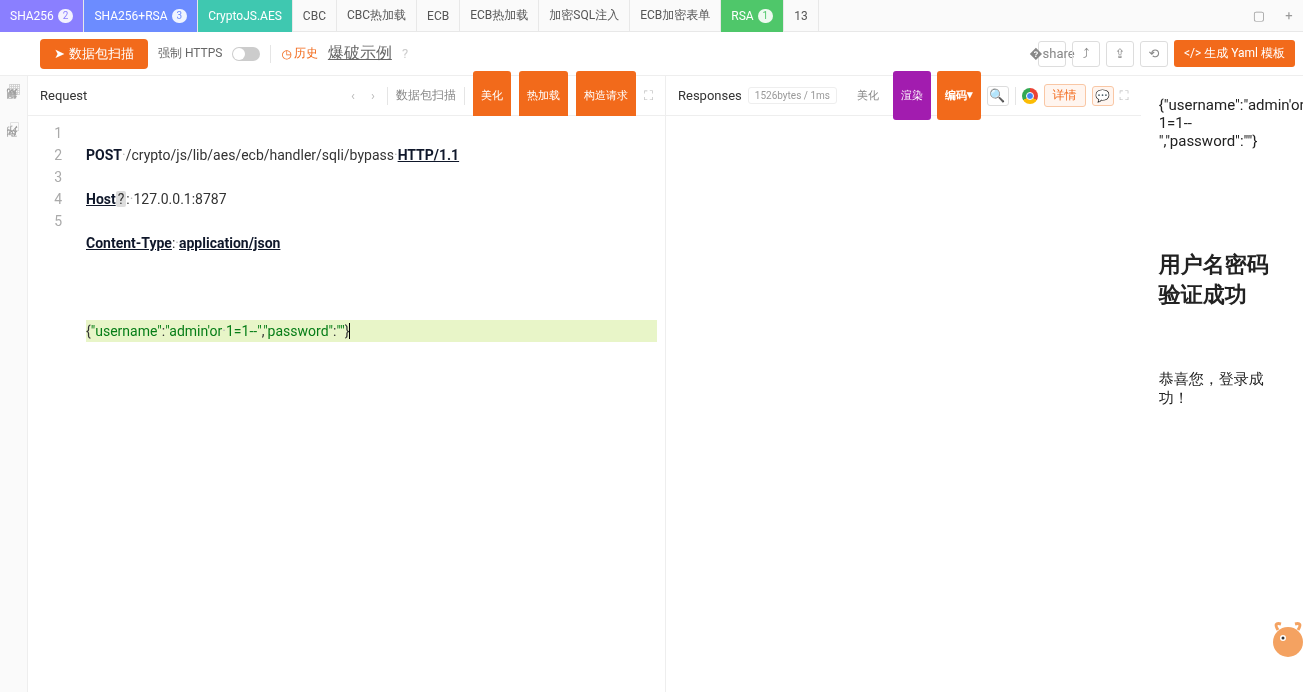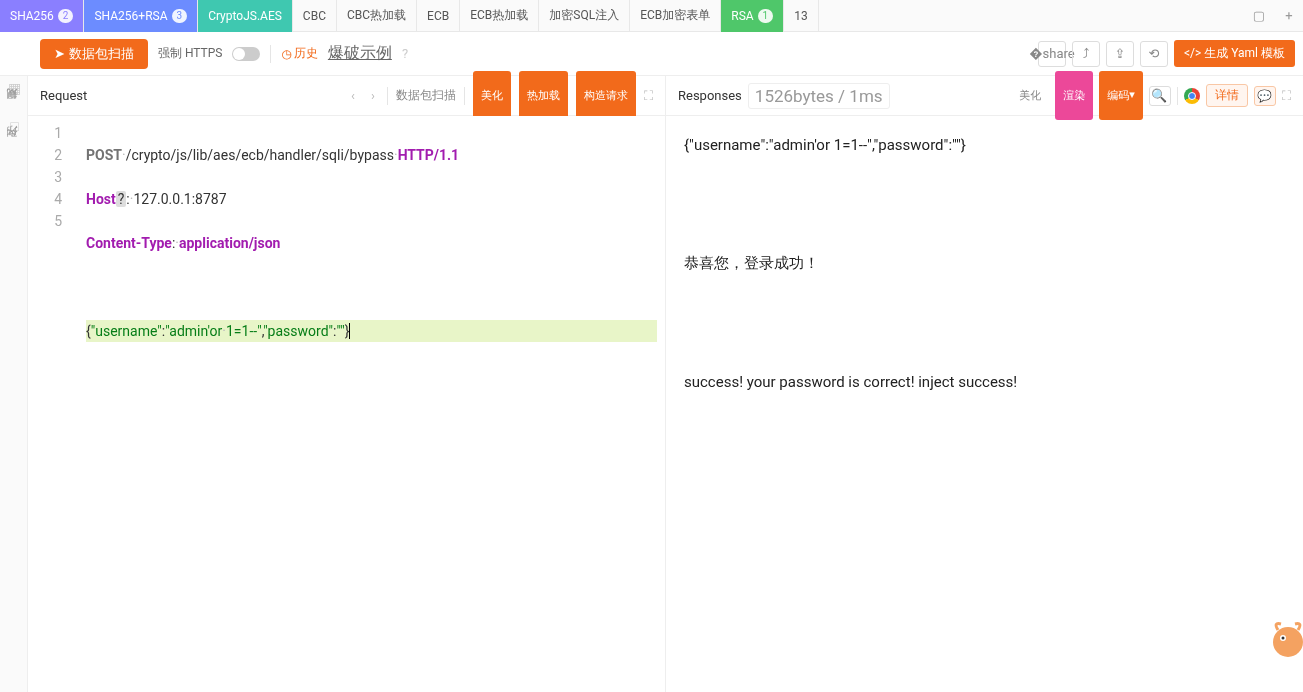--- a/index.html
+++ b/index.html
@@ -33,46 +33,46 @@
 .rail-icon{width:18px;height:18px;color:#ccc;font-size:14px;writing-mode:vertical-rl;}
 .rail-text{writing-mode:vertical-rl;font-size:11px;color:#999;transform:rotate(180deg);}
 .panel{flex:1;min-width:0;display:flex;flex-direction:column;border-right:1px solid #eee;}
 .panel-head{display:flex;align-items:center;height:40px;padding:0 12px;border-bottom:1px solid #eee;gap:8px;}
 .panel-title{font-size:13px;color:#333;}
 .head-sp{flex:1;}
 .chev{color:#bbb;padding:0 4px;cursor:pointer;}
 .head-text{font-size:12px;color:#888;}
 .pill{font-size:11px;padding:16px 7px;border-radius:3px;cursor:pointer;border:1px solid transparent;}
 .pill.orange{background:#f26a1b;color:#fff;}
-.pill.orange2{background:#ec4899;color:#fff;}
+.pill.orange2{background:#a21caf;color:#fff;}
 .pill.gray{color:#888;}
 .expand{color:#bbb;cursor:pointer;}
 .editor{flex:1;display:flex;background:#fff;font-family:"Consolas",monospace;font-size:14px;overflow:auto;}
 .gutter{width:50px;text-align:right;padding:6px 16px 6px 0;color:#aaa;line-height:22px;user-select:none;}
 .code{flex:1;padding:6px 8px;line-height:22px;white-space:pre;}
 .code .line{height:22px;}
 .code .hl{background:#e8f5c8;display:inline-block;min-width:100%;}
-.kw{color:#737373;font-weight:bold;}
-.kw2{color:#a21caf;font-weight:bold;}
+.kw{color:#0f172a;font-weight:bold;}
+.kw2{color:#0f172a;font-weight:bold;text-decoration:underline;}
 .str{color:#067d17;}
 .dot{color:#bbb;}
 .cursor{border-right:1px solid #000;animation:blink 1s steps(1) infinite;}
 @keyframes blink{50%{border-color:transparent;}}
-.resp{flex:1;min-width:0;display:flex;flex-direction:column;background:#fff;}
+.resp{flex:1;min-width:0;display:flex;flex-direction:row;background:#fff;}
 .resp-head{display:flex;align-items:center;height:40px;padding:0 12px;border-bottom:1px solid #eee;gap:6px;}
-.resp-info{font-size:17px;color:#999;border:1px solid #eee;padding:2px 6px;border-radius:3px;}
+.resp-info{font-size:10px;color:#999;border:1px solid #eee;padding:2px 6px;border-radius:3px;}
 .resp-body{flex:1;overflow:auto;padding:20px 18px;font-family:Arial,sans-serif;color:#222;position:relative;}
 .resp-body h2{font-size:22px;font-weight:bold;margin:10px 0 60px 0;}
 .resp-body p{font-size:15px;margin-bottom:100px;}
 .chrome-ic{width:16px;height:16px;border-radius:50%;background:conic-gradient(#ea4335 0 120deg,#fbbc05 120deg 240deg,#34a853 240deg 360deg);position:relative;}
 .chrome-ic::after{content:"";position:absolute;inset:4px;background:#4285f4;border-radius:50%;border:1px solid #fff;}
 .det-btn{color:#f26a1b;border:1px solid #f9c7a5;background:#fff5ef;padding:2px 8px;border-radius:3px;font-size:12px;cursor:pointer;}
 .msg-ic{width:22px;height:20px;border:1px solid #f9c7a5;background:#fff5ef;border-radius:3px;display:flex;align-items:center;justify-content:center;color:#f26a1b;font-size:12px;}
 .search-ic{width:22px;height:20px;border:1px solid #ddd;border-radius:3px;display:flex;align-items:center;justify-content:center;color:#888;}
-.drop{display:flex;align-items:flex-start;}
+.drop{display:flex;align-items:flex-start;font-weight:bold;}
 .mascot{position:fixed;right:-10px;bottom:30px;width:50px;height:50px;}
 .divider{width:1px;height:18px;background:#e5e5e5;}
 </style>
 </head>
 <body>
 
 <div class="top-tabs">
   <div class="tab blue">
       <span>SHA256</span>
       <span class="tab-badge">2</span>
@@ -189,22 +189,22 @@
       <span class="pill orange drop"><span>编码</span>▾</span>
       <div class="search-ic">🔍</div>
       <div class="divider"></div>
       <div class="chrome-ic"></div>
       <span class="det-btn">详情</span>
       <div class="msg-ic">💬</div>
       <span class="expand">⛶</span>
     </div>
     <div class="resp-body">
       <p>{"username":"admin'or 1=1--","password":""}</p>
+      <h2>用户名密码验证成功</h2>
       <p>恭喜您，登录成功！</p>
-      <p style="margin-bottom:20px;">success! your password is correct! inject success!</p>
     </div>
   </div>
 </div>
 
 <svg class="mascot" viewBox="0 0 50 50">
     <circle cx="25" cy="30" r="15" fill="#f4a261"></circle>
     <circle cx="20" cy="26" r="3" fill="#fff"></circle>
     <circle cx="20" cy="26" r="1.5" fill="#333"></circle>
     <path d="M15 18 Q10 10 18 12" stroke="#f4a261" stroke-width="3" fill="none"></path>
     <path d="M35 18 Q40 10 32 12" stroke="#f4a261" stroke-width="3" fill="none"></path>

